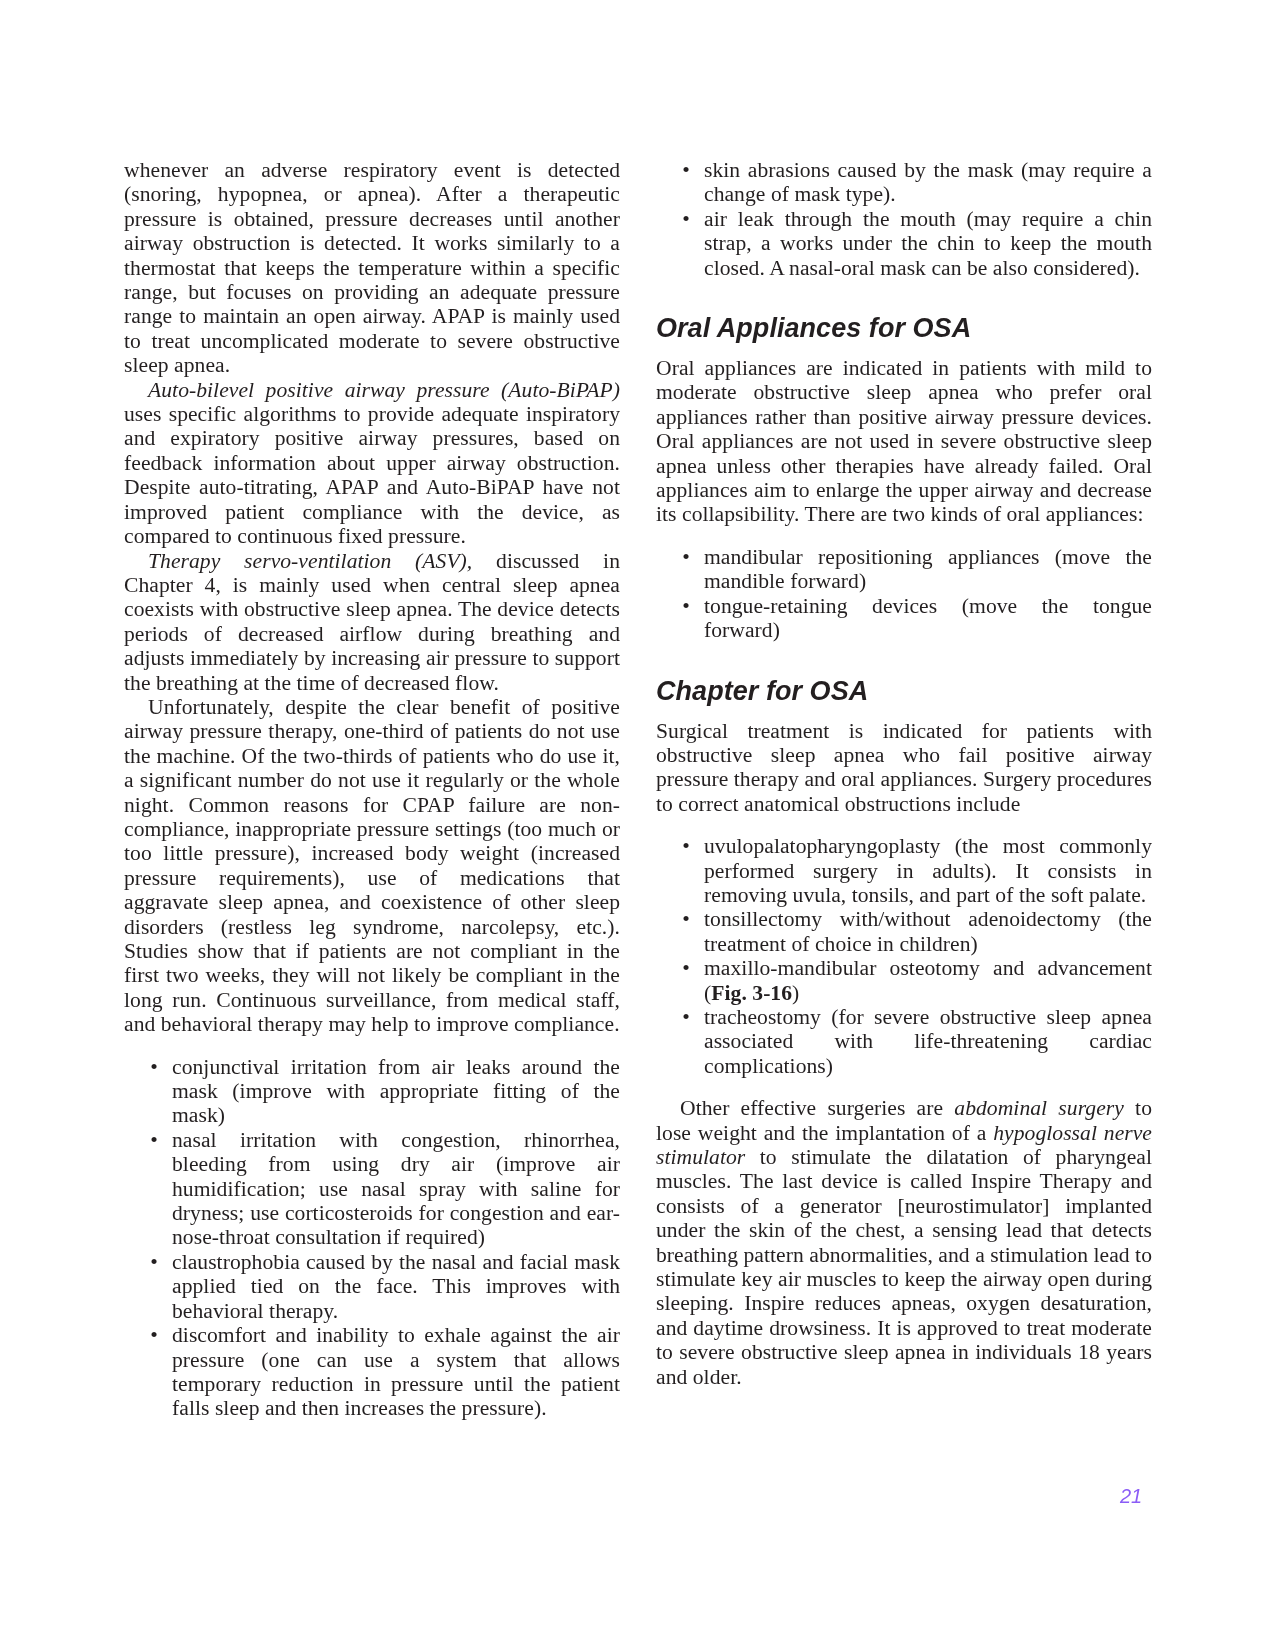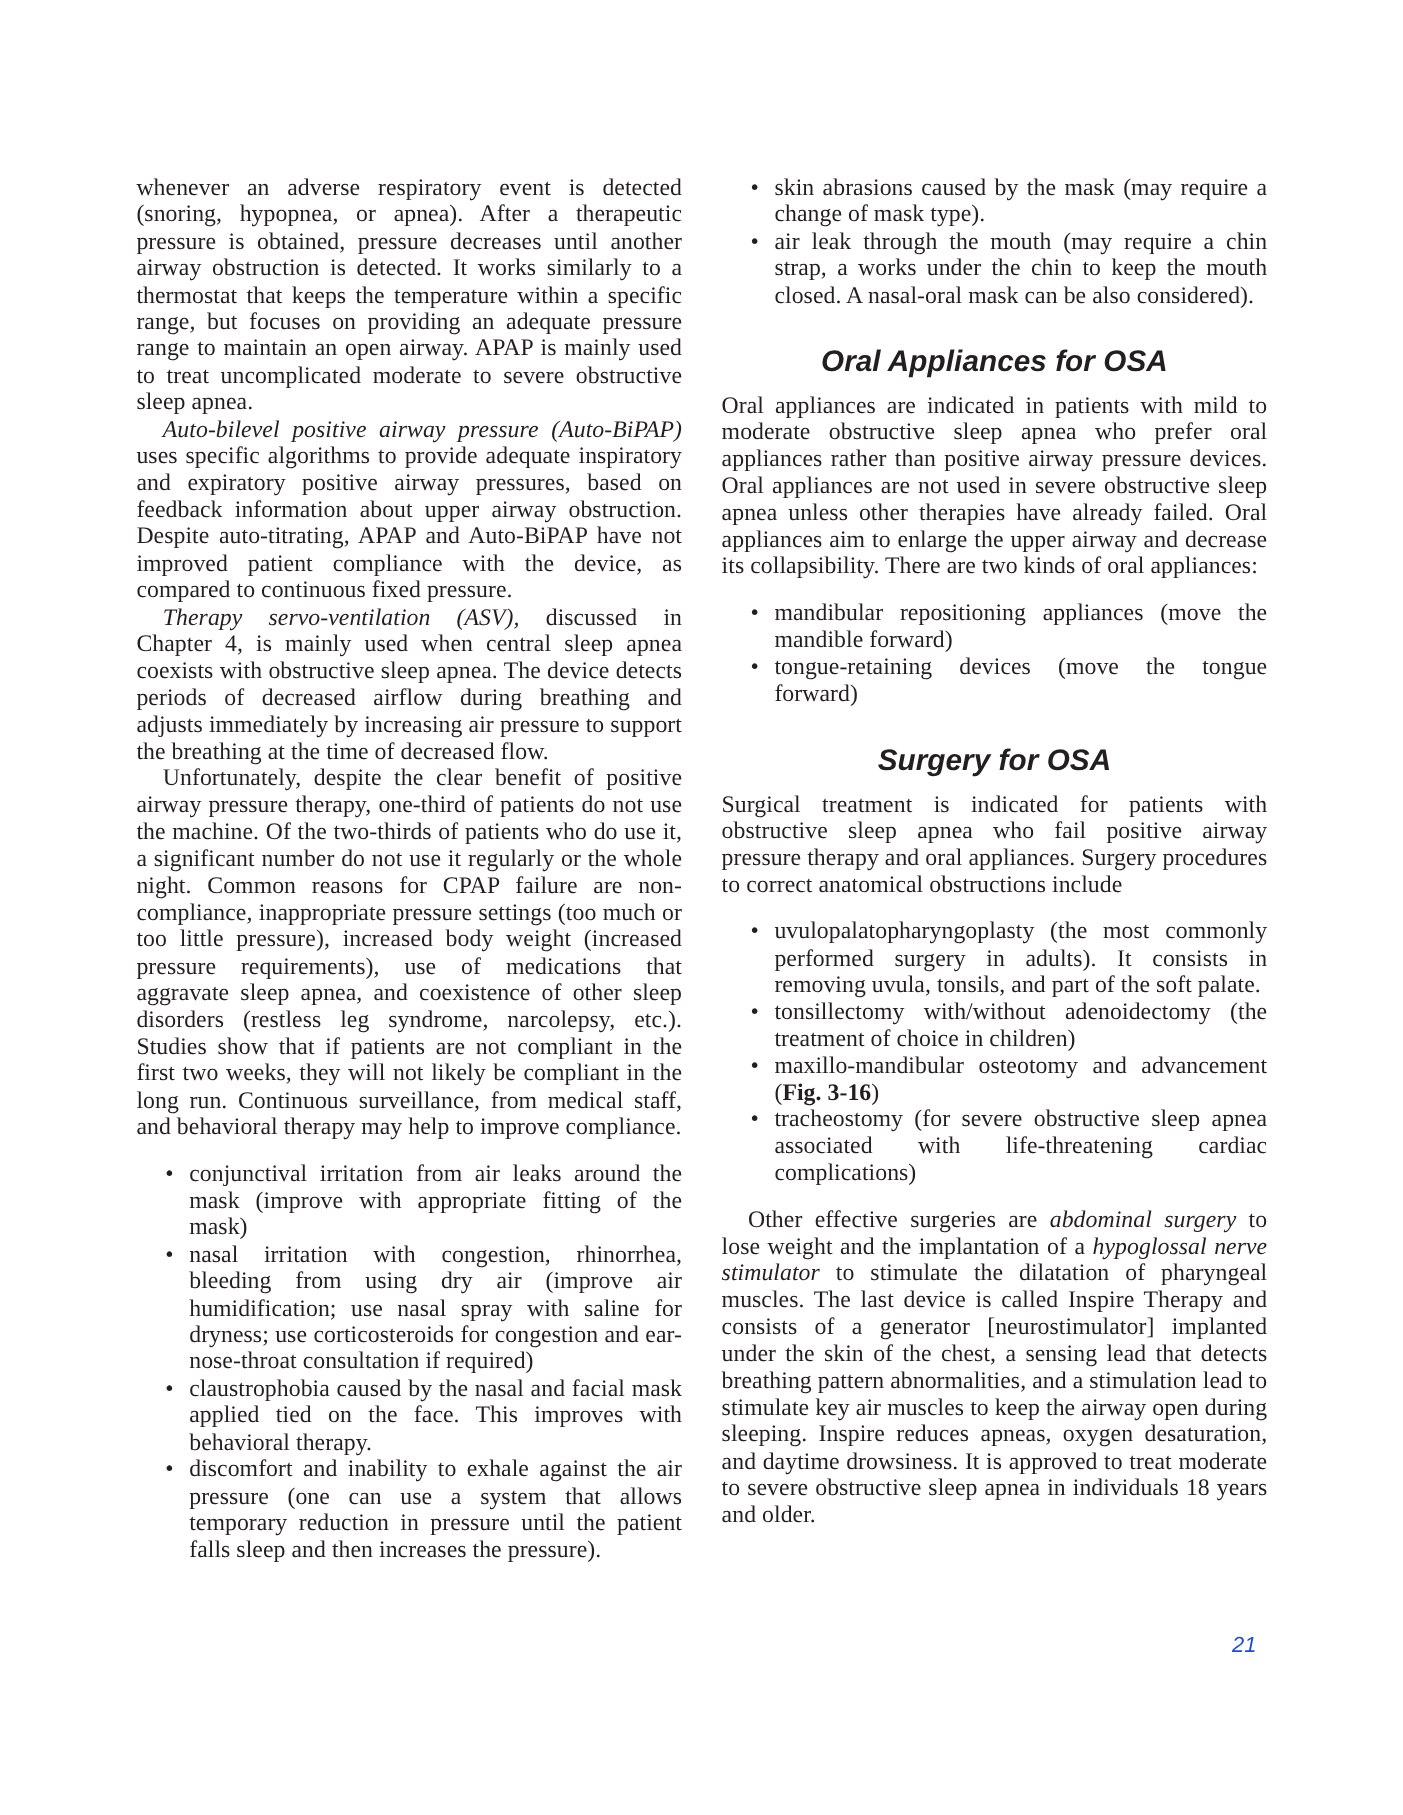--- a/index.html
+++ b/index.html
@@ -52,30 +52,30 @@
       text-align: center;
     }
     h2.section-heading {
       font-family: "Liberation Sans", "DejaVu Sans", sans-serif;
       font-style: italic;
       font-weight: bold;
       font-size: 27px;
       line-height: 32px;
       margin: 32px 0 12px 0;
       color: #231f20;
-      text-align: center;
+      text-align: left;
     }
     .page-number {
       position: absolute;
       left: 1120px;
       top: 1485px;
       font-family: "Liberation Sans", "DejaVu Sans", sans-serif;
       font-style: italic;
       font-size: 20px;
-      color: #1d4ed8;
+      color: #8b5cf6;
     }
   </style>
 </head>
 <body>
 
 <div class="column col-left">
   <p>whenever an adverse respiratory event is detected (snoring, hypopnea, or apnea). After a therapeutic pressure is obtained, pressure decreases until another airway obstruction is detected. It works similarly to a thermostat that keeps the temperature within a specific range, but focuses on providing an adequate pressure range to maintain an open airway. APAP is mainly used to treat uncomplicated moderate to severe obstructive sleep apnea.</p>
   <p class="indent"><i class="em">Auto-bilevel positive airway pressure (Auto-BiPAP)</i><span> uses specific algorithms to provide adequate inspiratory and expiratory positive airway pressures, based on feedback information about upper airway obstruction. Despite auto-titrating, APAP and Auto-BiPAP have not improved patient compliance with the device, as compared to continuous fixed pressure.</span></p>
   <p class="indent"><i class="em">Therapy servo-ventilation (ASV),</i><span> discussed in Chapter 4, is mainly used when central sleep apnea coexists with obstructive sleep apnea. The device detects periods of decreased airflow during breathing and adjusts immediately by increasing air pressure to support the breathing at the time of decreased flow.</span></p>
   <p class="indent">Unfortunately, despite the clear benefit of positive airway pressure therapy, one-third of patients do not use the machine. Of the two-thirds of patients who do use it, a significant number do not use it regularly or the whole night. Common reasons for CPAP failure are non-compliance, inappropriate pressure settings (too much or too little pressure), increased body weight (increased pressure requirements), use of medications that aggravate sleep apnea, and coexistence of other sleep disorders (restless leg syndrome, narcolepsy, etc.). Studies show that if patients are not compliant in the first two weeks, they will not likely be compliant in the long run. Continuous surveillance, from medical staff, and behavioral therapy may help to improve compliance.</p>
@@ -93,21 +93,21 @@
     <li><span class="bullet">•</span><span>air leak through the mouth (may require a chin strap, a works under the chin to keep the mouth closed. A nasal-oral mask can be also considered).</span></li>
   </ul>
 
   <h2 class="section-heading">Oral Appliances for OSA</h2>
   <p>Oral appliances are indicated in patients with mild to moderate obstructive sleep apnea who prefer oral appliances rather than positive airway pressure devices. Oral appliances are not used in severe obstructive sleep apnea unless other therapies have already failed. Oral appliances aim to enlarge the upper airway and decrease its collapsibility. There are two kinds of oral appliances:</p>
   <ul class="bullets">
     <li><span class="bullet">•</span><span>mandibular repositioning appliances (move the mandible forward)</span></li>
     <li><span class="bullet">•</span><span>tongue-retaining devices (move the tongue forward)</span></li>
   </ul>
 
-  <h2 class="section-heading">Surgery for OSA</h2>
+  <h2 class="section-heading">Chapter for OSA</h2>
   <p>Surgical treatment is indicated for patients with obstructive sleep apnea who fail positive airway pressure therapy and oral appliances. Surgery procedures to correct anatomical obstructions include</p>
   <ul class="bullets">
     <li><span class="bullet">•</span><span>uvulopalatopharyngoplasty (the most commonly performed surgery in adults). It consists in removing uvula, tonsils, and part of the soft palate.</span></li>
     <li><span class="bullet">•</span><span>tonsillectomy with/without adenoidectomy (the treatment of choice in children)</span></li>
     <li><span class="bullet">•</span><span>maxillo-mandibular osteotomy and advancement (</span><b class="ref">Fig. 3-16</b><span>)</span></li>
     <li><span class="bullet">•</span><span>tracheostomy (for severe obstructive sleep apnea associated with life-threatening cardiac complications)</span></li>
   </ul>
   <p class="indent"><span>Other effective surgeries are </span><i class="em">abdominal surgery</i><span> to lose weight and the implantation of a </span><i class="em">hypoglossal nerve stimulator</i><span> to stimulate the dilatation of pharyngeal muscles. The last device is called Inspire Therapy and consists of a generator [neurostimulator] implanted under the skin of the chest, a sensing lead that detects breathing pattern abnormalities, and a stimulation lead to stimulate key air muscles to keep the airway open during sleeping. Inspire reduces apneas, oxygen desaturation, and daytime drowsiness. It is approved to treat moderate to severe obstructive sleep apnea in individuals 18 years and older.</span></p>
 </div>
 

